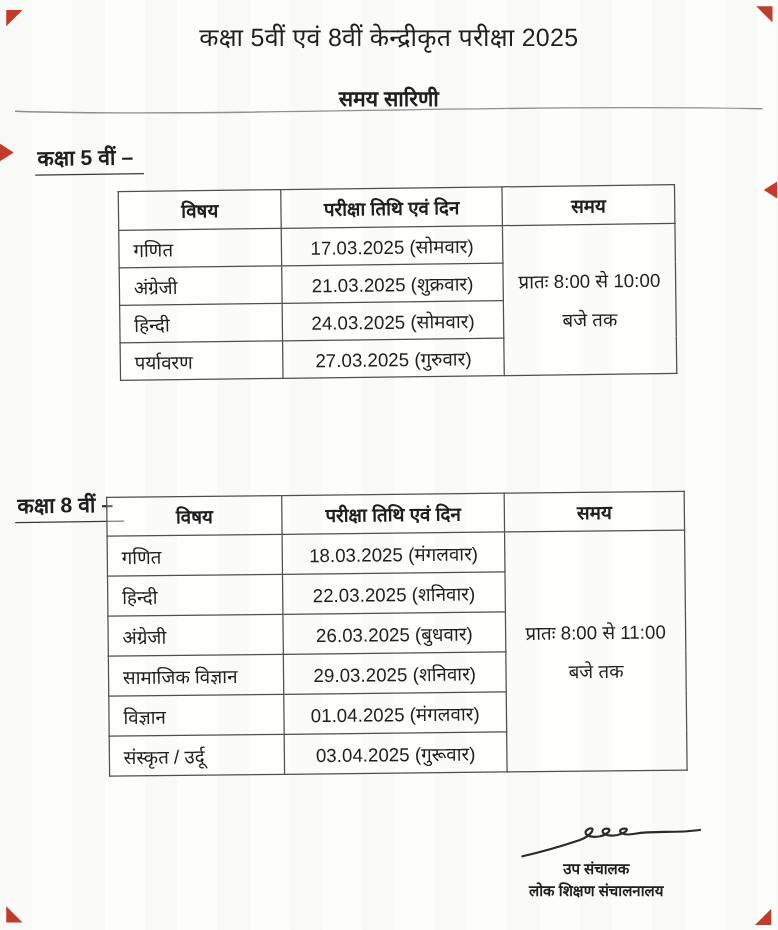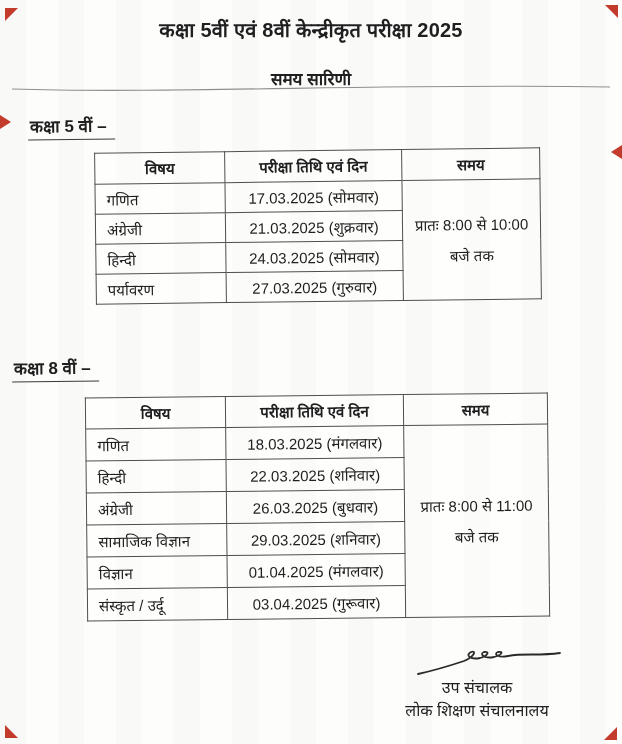--- a/index.html
+++ b/index.html
@@ -12,34 +12,34 @@
     background-image: repeating-linear-gradient(90deg,
       rgba(0,0,0,0.016) 0px, rgba(0,0,0,0.016) 26px,
       rgba(0,0,0,0) 26px, rgba(0,0,0,0) 58px);
     color:#1f1f1f;
     font-family:"Liberation Sans","DejaVu Sans",sans-serif;
     overflow:hidden;
   }
 
   
   .doc-head { position:absolute; top:16px; left:0; width:100%; text-align:center; }
-  .doc-title { font-size:20px; font-weight:700; letter-spacing:0.2px;text-align:center; }
+  .doc-title { font-size:20px; font-weight:400; letter-spacing:0.2px;text-align:center; }
   .doc-subtitle { margin-top:24px; font-size:17px; font-weight:700; }
   .head-rule { position:absolute; top:80px; left:0; width:622px; height:16px; }
 
   
   .section-label {
     display:inline-block;
     font-size:17px; font-weight:700;
     padding:0 8px 2px 2px;
     border-bottom:1.6px solid #3a3a3a;
     transform:rotate(-0.8deg);
   }
   .sec1-wrap { position:absolute; top:114px; left:28px; }
-  .sec2-wrap { position:absolute; top:356px; left:12px; }
+  .sec2-wrap { position:absolute; top:392px; left:12px; }
 
   
   table.tt {
     position:absolute;
     border-collapse:collapse;
     font-size:15px;
     background:rgba(255,255,255,0.35);
   }
   table.t1 { top:150px; left:95px;  transform:rotate(-0.7deg); }
   table.t2 { top:395px; left:86px;  transform:rotate(-0.6deg); }
@@ -48,21 +48,21 @@
   .t1 td { height:30px; }
   .t2 td { height:32px; }
   td.sub { text-align:left; padding-left:11px; }
   td.dt  { text-align:center; }
   td.time { text-align:center; vertical-align:middle; padding:0 6px; }
   td.time .tl2 { margin-top:11px; }
 
   
   .sign-block { position:absolute; right:30px; bottom:22px; width:230px; text-align:center; }
   .sign-scribble { display:block; margin:0 auto -2px 52px; }
-  .sign-line { font-size:16px; font-weight:400; line-height:1.45; }
+  .sign-line { font-size:12px; font-weight:700; line-height:1.45; }
 
   
   .mark { position:absolute; width:0; height:0; }
   .mark-tl { top:8px;  left:5px;  border-top:13px solid #c23b2b; border-right:13px solid transparent; }
   .mark-tr { top:5px;  right:4px; border-top:13px solid #c23b2b; border-left:13px solid transparent; }
   .mark-ml { top:115px; left:0;   border-left:11px solid #c23b2b; border-top:7px solid transparent; border-bottom:7px solid transparent; }
   .mark-mr { top:145px; right:0;  border-right:11px solid #c23b2b; border-top:7px solid transparent; border-bottom:7px solid transparent; }
   .mark-bl { bottom:6px; left:5px;  border-bottom:13px solid #c23b2b; border-right:13px solid transparent; }
   .mark-br { bottom:4px; right:5px; border-bottom:13px solid #c23b2b; border-left:13px solid transparent; }
 </style>

